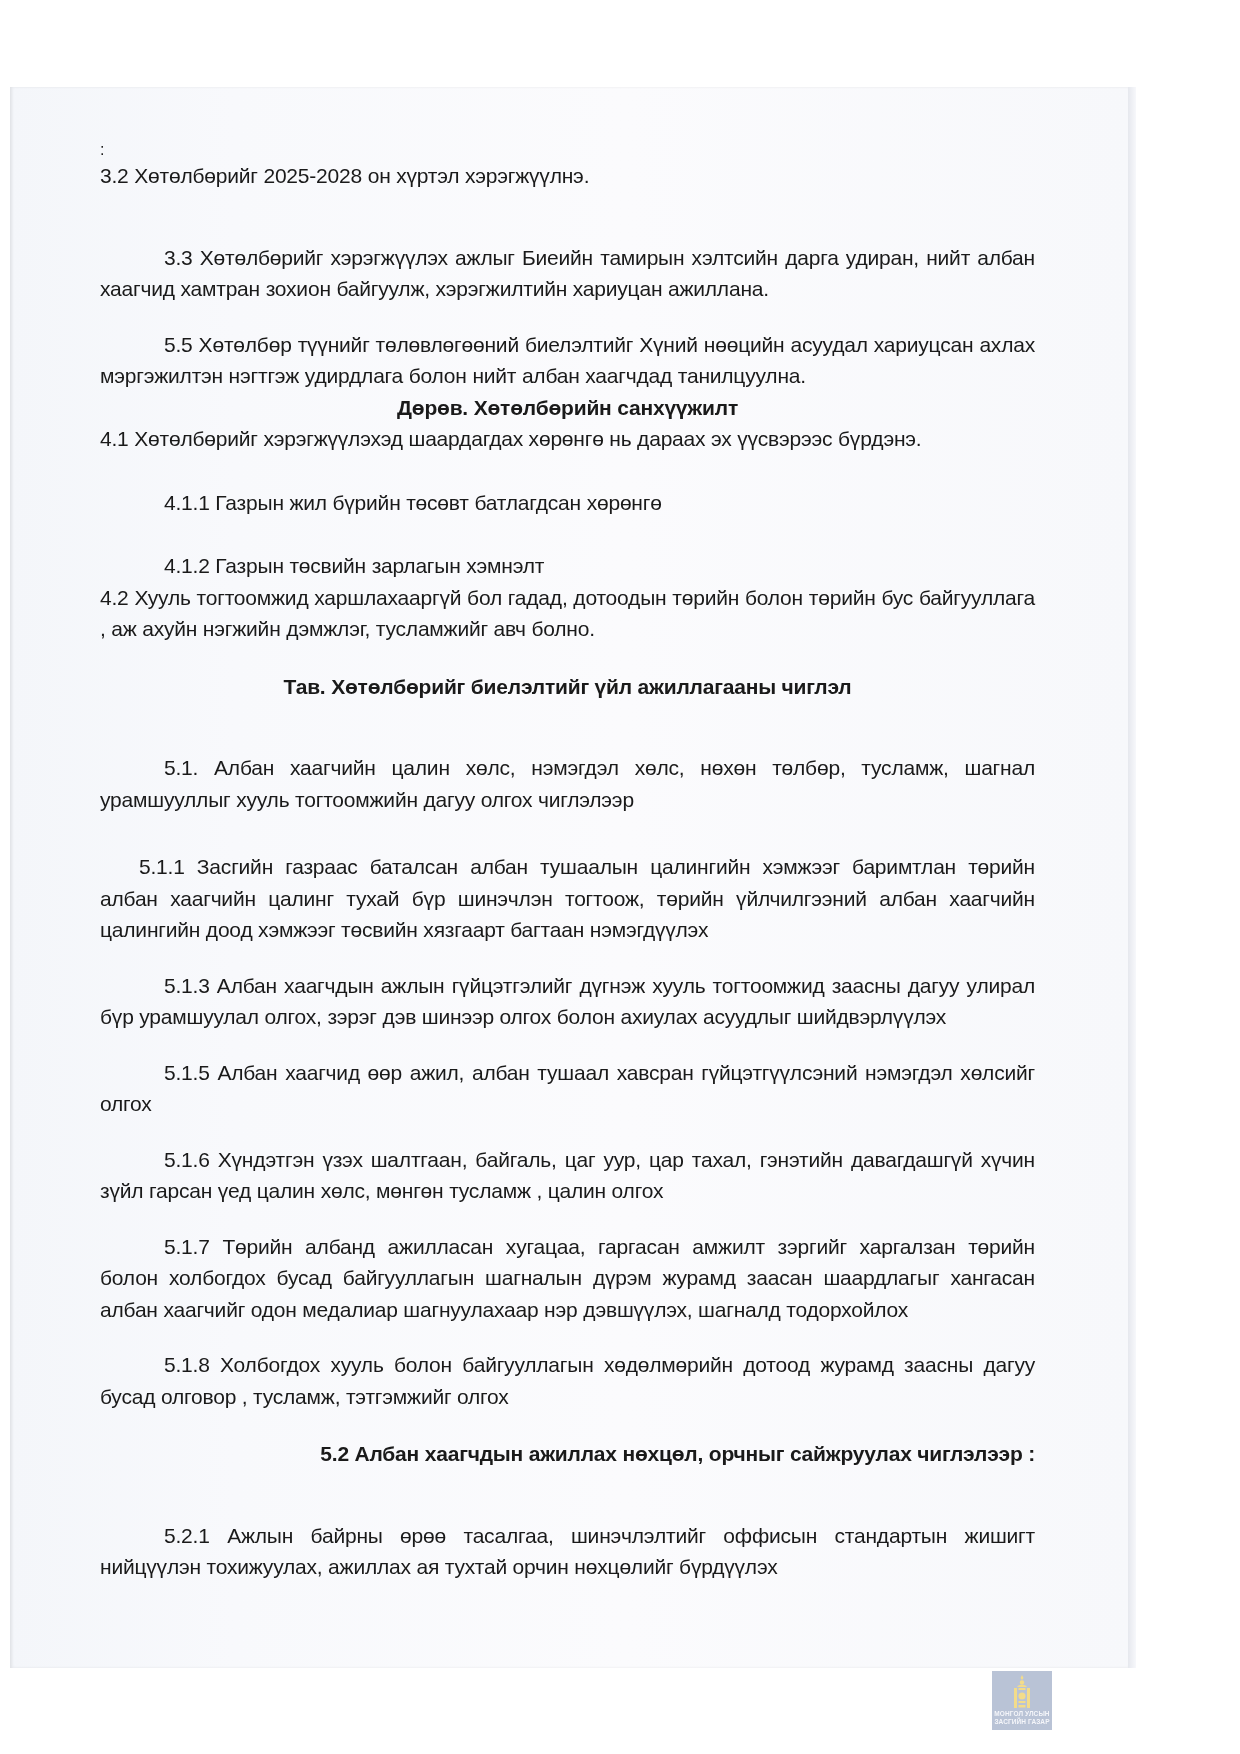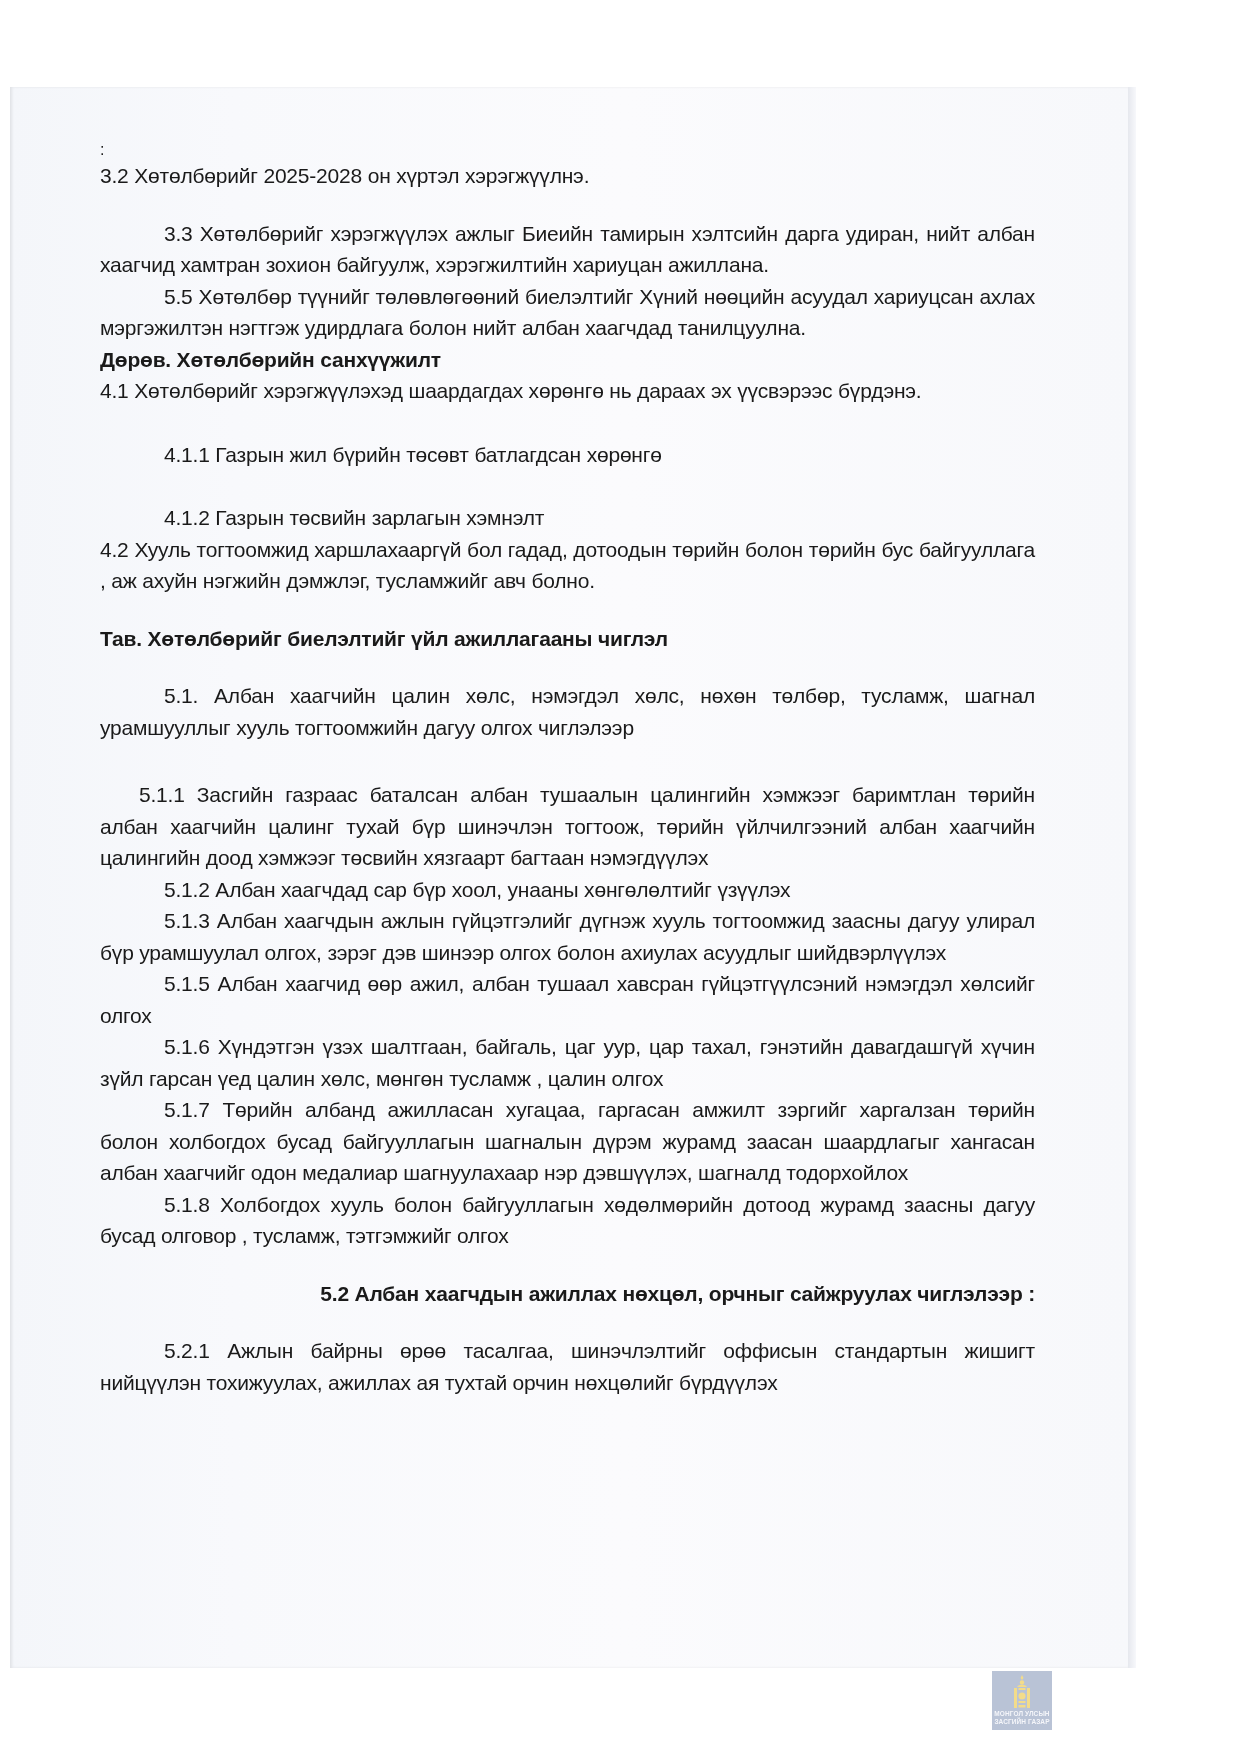--- a/index.html
+++ b/index.html
@@ -39,25 +39,26 @@
       width: 935px;
       font-size: 21px;
       line-height: 31.5px;
       letter-spacing: -0.2px;
     }
     .p {
       margin: 0;
       text-align: justify;
       text-align-last: left;
     }
-    .indent { text-indent: 64px; }
+    .indent { text-indent: 64px; margin-top: 24px; }
     .indent-sm { text-indent: 39px; }
     .sub { padding-left: 64px; margin-top: 32px; }
     .heading {
       font-weight: bold;
+      text-align: center;
       margin: 0;
     }
     .gap-m { height: 26px; }
     .gap-l { height: 36px; }
     .colon-mark {
       margin: 0;
       line-height: 20px;
       font-size: 16px;
     }
     .logo {
@@ -99,21 +100,20 @@
   <p class="p">4.1 Хөтөлбөрийг хэрэгжүүлэхэд шаардагдах хөрөнгө нь дараах эх үүсвэрээс бүрдэнэ.</p>
   <p class="p sub">4.1.1 Газрын жил бүрийн төсөвт батлагдсан хөрөнгө</p>
   <p class="p sub">4.1.2 Газрын төсвийн зарлагын хэмнэлт</p>
   <p class="p">4.2 Хууль тогтоомжид харшлахааргүй бол гадад, дотоодын төрийн болон төрийн бус байгууллага , аж ахуйн нэгжийн дэмжлэг, тусламжийг авч болно.</p>
   <div class="gap-m"></div>
   <p class="heading">Тав. Хөтөлбөрийг биелэлтийг үйл ажиллагааны чиглэл</p>
   <div class="gap-m"></div>
   <p class="p indent">5.1. Албан хаагчийн цалин хөлс, нэмэгдэл хөлс, нөхөн төлбөр, тусламж, шагнал урамшууллыг хууль тогтоомжийн дагуу олгох чиглэлээр</p>
   <div class="gap-l"></div>
   <p class="p indent-sm">5.1.1  Засгийн газраас баталсан албан тушаалын цалингийн хэмжээг баримтлан төрийн албан хаагчийн цалинг тухай бүр шинэчлэн тогтоож, төрийн үйлчилгээний албан хаагчийн цалингийн доод хэмжээг төсвийн хязгаарт багтаан нэмэгдүүлэх</p>
-  <p class="p indent">5.1.2 Албан хаагчдад сар бүр хоол, унааны хөнгөлөлтийг үзүүлэх</p>
   <p class="p indent">5.1.3 Албан хаагчдын ажлын гүйцэтгэлийг дүгнэж хууль тогтоомжид заасны дагуу улирал бүр урамшуулал олгох, зэрэг дэв шинээр олгох болон ахиулах асуудлыг шийдвэрлүүлэх</p>
   <p class="p indent">5.1.5 Албан хаагчид өөр ажил, албан тушаал хавсран гүйцэтгүүлсэний нэмэгдэл хөлсийг олгох</p>
   <p class="p indent">5.1.6 Хүндэтгэн үзэх шалтгаан, байгаль, цаг уур, цар тахал, гэнэтийн давагдашгүй хүчин зүйл гарсан үед цалин хөлс, мөнгөн тусламж , цалин олгох</p>
   <p class="p indent">5.1.7 Төрийн албанд ажилласан хугацаа, гаргасан амжилт зэргийг харгалзан төрийн болон холбогдох бусад байгууллагын шагналын дүрэм журамд заасан шаардлагыг хангасан албан хаагчийг одон медалиар шагнуулахаар нэр дэвшүүлэх, шагналд тодорхойлох</p>
   <p class="p indent">5.1.8 Холбогдох хууль болон байгууллагын хөдөлмөрийн дотоод журамд заасны дагуу бусад олговор , тусламж, тэтгэмжийг олгох</p>
   <div class="gap-m"></div>
   <p class="heading" style="text-align:right; padding-left:39px;">5.2 Албан хаагчдын ажиллах нөхцөл, орчныг сайжруулах чиглэлээр :</p>
   <div class="gap-m"></div>
   <p class="p indent">5.2.1 Ажлын байрны өрөө тасалгаа, шинэчлэлтийг оффисын стандартын жишигт нийцүүлэн тохижуулах, ажиллах ая тухтай орчин нөхцөлийг бүрдүүлэх</p>
 </div>

